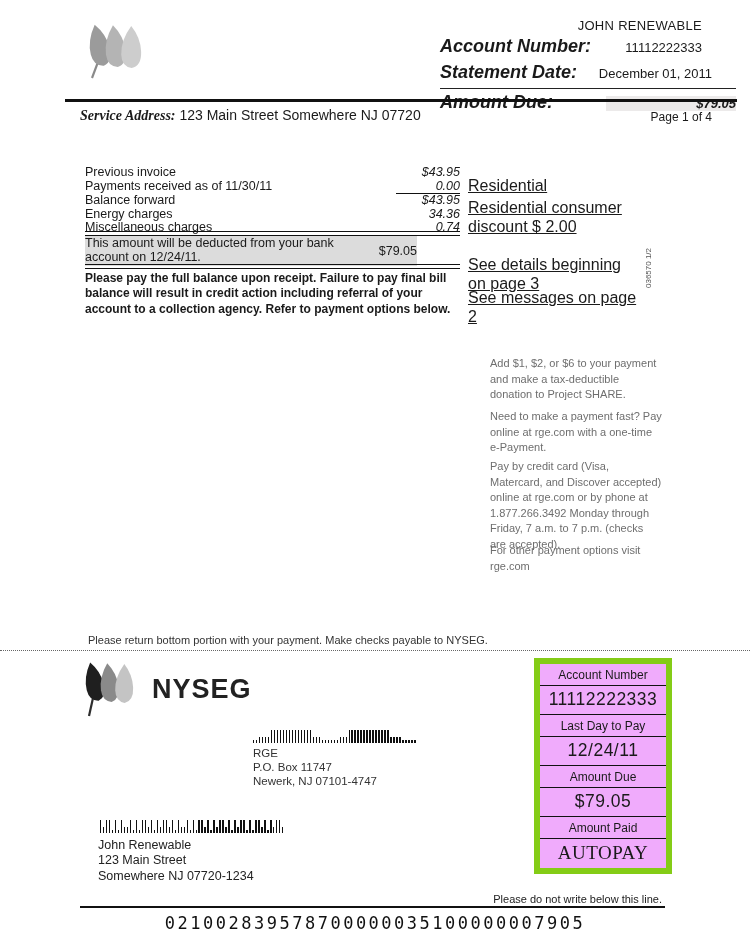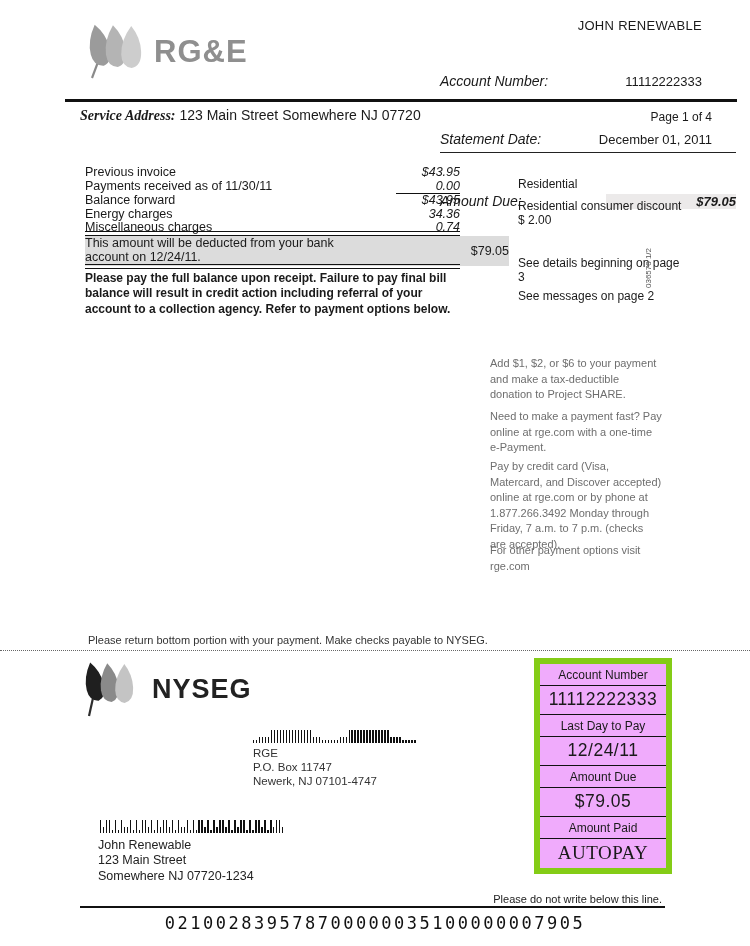--- a/index.html
+++ b/index.html
@@ -8,46 +8,46 @@
     font-family:"Liberation Sans",sans-serif;color:#1a1a1a;overflow:hidden;
     margin:0 auto;
   }
   .abs{position:absolute;}
 
   
   .logo-wrap{left:82px;top:22px;display:flex;align-items:center;}
   .logo-text-rge{font-size:31px;font-weight:bold;color:#8f8f8f;letter-spacing:1px;margin-left:10px;}
   .head-right{left:440px;top:18px;width:296px;font-size:13px;}
   .head-row{display:flex;justify-content:space-between;align-items:baseline;padding:2.5px 0;}
-  .head-label{font-weight:normal;font-style:italic;font-size:14px;margin-top:37px;}
+  .head-label{font-weight:bold;font-style:italic;font-size:18px;}
   .head-val{text-align:right;}
   .head-name{text-align:right;padding-right:34px;font-size:13px;letter-spacing:.3px;}
   .head-sep{border-top:1.5px solid #222;margin-top:3px;}
   .amount-row .head-val{font-weight:bold;font-style:italic;background:#eceaea;padding-left:90px;}
   .rule-thick{left:65px;top:99px;width:672px;height:3px;background:#111;}
   .svc-line{left:80px;top:107px;width:660px;font-size:14px;}
   .svc-label{font-family:"Liberation Serif",serif;font-weight:bold;font-style:italic;}
   .page-num{position:absolute;right:28px;top:3px;font-size:12px;}
 
   
   .as-title{left:85px;top:149px;width:375px;font-size:13.5px;font-weight:bold;border-bottom:2px solid #111;padding-bottom:2px;}
   .as-table{left:85px;top:166px;width:375px;font-size:12.5px;}
   .as-row{display:flex;justify-content:space-between;line-height:13.5px;}
   .as-amt{width:64px;text-align:right;font-style:italic;}
   .as-amt.u{border-bottom:1.2px solid #111;}
   .rule-dbl{left:85px;top:231px;width:375px;height:3px;border-top:1.5px solid #111;border-bottom:1px solid #111;}
-  .as-autopay{left:85px;top:236px;width:424px;background:#dcdcdc;display:flex;justify-content:space-between;align-items:center;font-size:12.5px;padding:1px 0;}
+  .as-autopay{left:85px;top:236px;width:332px;background:#dcdcdc;display:flex;justify-content:space-between;align-items:center;font-size:12.5px;padding:1px 0;}
   .as-autopay .lbl{width:275px;line-height:13.5px;}
   .as-autopay .lbl .l2{border-bottom:1.2px solid #111;display:inline-block;text-align:center;}
   .as-autopay .amt{width:64px;text-align:right;padding-right:0;}
   .rule-dbl2{left:85px;top:264px;width:375px;height:3px;border-top:1.5px solid #111;border-bottom:1px solid #111;}
   .as-notice{left:85px;top:271px;width:382px;font-size:12px;font-weight:bold;line-height:1.28;}
 
   
-  .rc-item{left:518px;width:170px;font-size:12px;line-height:1.18;}
+  .rc-item{left:468px;width:170px;font-size:16px;line-height:1.18;text-decoration:underline;}
   .rc-residential{top:177px;}
   .rc-discount{top:199px;}
   .rc-details{top:256px;}
   .rc-messages{top:289px;}
   .vert-code{left:644px;top:232px;width:14px;font-size:8px;color:#555;transform:rotate(-90deg);transform-origin:left top;white-space:nowrap;position:absolute;top:288px;}
   .sb-note{left:490px;width:172px;font-size:11px;color:#6e6e6e;line-height:1.42;}
   .sb-0{top:356px;} .sb-1{top:409px;} .sb-2{top:459px;} .sb-3{top:543px;}
 
   
   .perf-note{left:88px;top:634px;font-size:11px;color:#333;}
@@ -85,21 +85,20 @@
           <path d="M14 0 Q3 14 3 28 Q3 40 13 42 Q23 40 23 26 Q23 12 14 0 Z" fill="#9b9b9b"></path>
         </g>
         <g transform="translate(16,1) rotate(-8 14 22)">
           <path d="M14 0 Q3 14 3 28 Q3 40 13 42 Q23 40 23 26 Q23 12 14 0 Z" fill="#b4b4b4"></path>
         </g>
         <g transform="translate(32,2) rotate(-2 14 22)">
           <path d="M14 0 Q3 14 3 28 Q3 40 13 42 Q23 40 23 26 Q23 12 14 0 Z" fill="#cdcdcd"></path>
         </g>
       </g>
     </svg>
-    <span class="logo-text-rge">RG&amp;E</span>
   </div>
 
   <div class="abs head-right">
     <div class="head-name">JOHN RENEWABLE</div>
     <div class="head-row">
       <span class="head-label">Account Number:</span>
       <span class="head-val" style="padding-right:34px;">11112222333</span>
     </div>
     <div class="head-row">
       <span class="head-label">Statement Date:</span>

